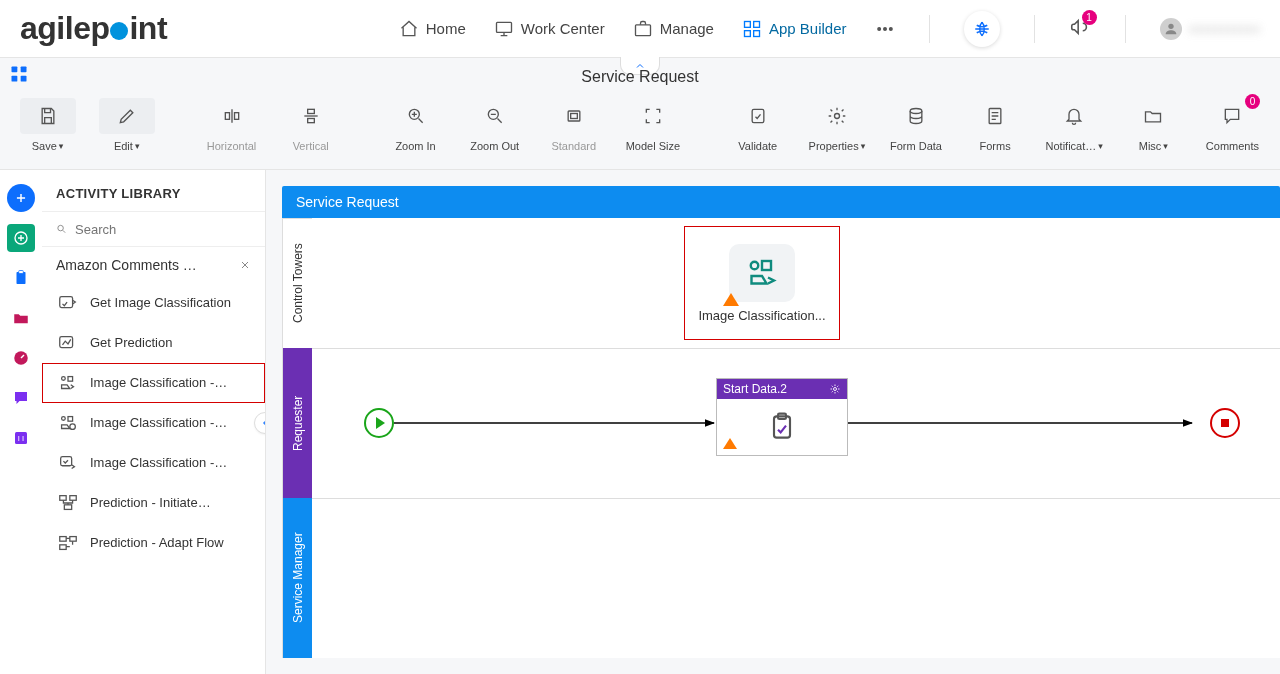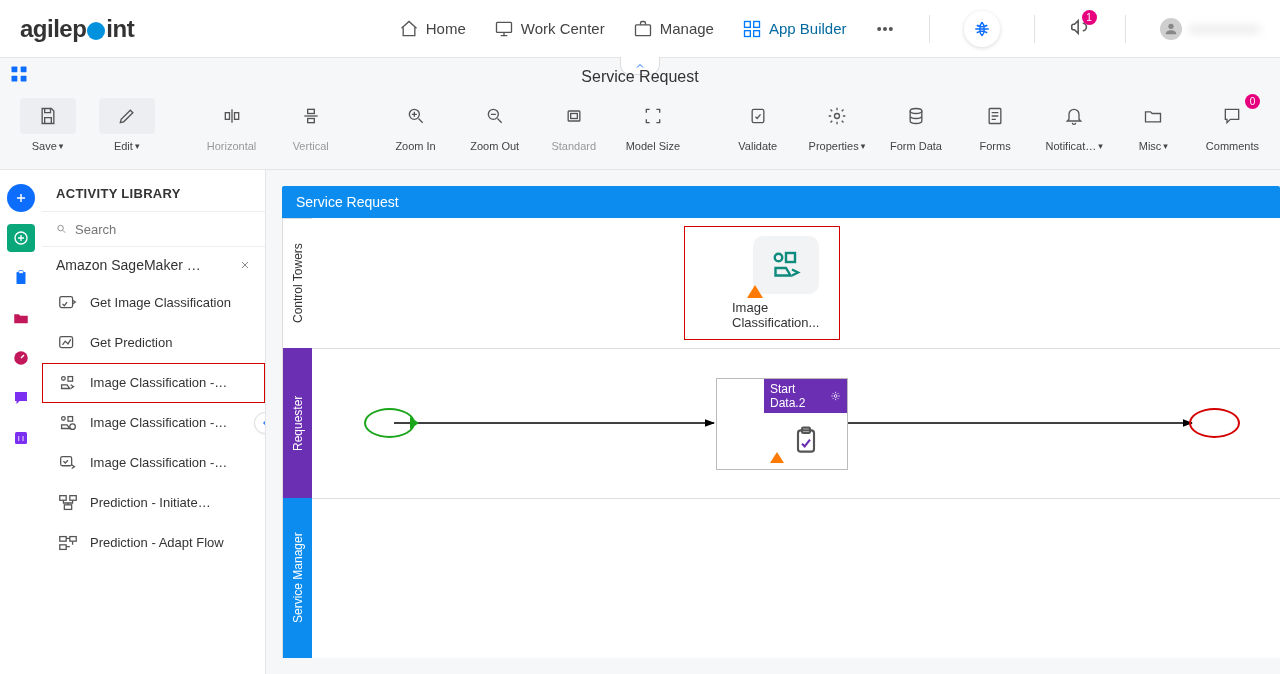--- a/index.html
+++ b/index.html
@@ -1,20 +1,20 @@
 <!DOCTYPE html>
 <html><head>
 <meta charset="utf-8">
 <style>
   * { box-sizing: border-box; margin: 0; padding: 0; font-family: Arial, sans-serif; }
   body { width: 1280px; height: 674px; background: #fff; overflow: hidden; font-size: 13px; color: #333; }
 
   
   .header { display: flex; align-items: center; height: 58px; padding: 0 20px; border-bottom: 1px solid #e5e5e5; background: #fff; }
-  .logo { font-size: 24px; font-weight: 600; letter-spacing: -0.5px; display: flex; align-items: center; }
+  .logo { font-size: 32px; font-weight: 600; letter-spacing: -0.5px; display: flex; align-items: center; }
   .logo .dot { display: inline-block; width: 18px; height: 18px; border-radius: 50%; background: #0092dd; margin: 0 1px; position: relative; top: 2px; }
   .nav { display: flex; align-items: center; margin-left: auto; gap: 28px; }
   .nav-item { display: flex; align-items: center; gap: 7px; color: #444; font-size: 15px; cursor: pointer; }
   .nav-item.active { color: #0369a1; font-weight: 400; }
   .nav-icon { width: 20px; height: 20px; display: flex; align-items: center; justify-content: center; }
   .nav-icon svg { width: 20px; height: 20px; stroke: #555; fill: none; stroke-width: 1.6; }
   .nav-item.active .nav-icon svg { stroke: #007bff; }
   .divider { width: 1px; height: 28px; background: #e2e2e2; margin: 0 6px; }
   .badge-wrap { position: relative; }
   .badge { position: absolute; top: -6px; right: -6px; background: #e6007e; color: #fff; font-size: 10px; width: 15px; height: 15px; border-radius: 50%; display: flex; align-items: center; justify-content: center; }
@@ -76,21 +76,21 @@
   .lane-label-col { width: 30px; display: flex; flex-direction: column; }
   .lane-label { writing-mode: vertical-rl; transform: rotate(180deg); text-align: center; font-size: 12px; display: flex; align-items: center; justify-content: center; border-right: 1px solid #ddd; }
   .lane-label.ct { height: 130px; background: #fff; color: #333; border-bottom: 1px solid #ddd; }
   .lane-label.req { height: 150px; background: #6b2fb3; color: #fff; }
   .lane-label.sm { height: 160px; background: #0d8cf0; color: #fff; }
   .lanes { flex: 1; position: relative; }
   .lane-line { position: absolute; left: 0; right: 0; height: 1px; background: #ddd; }
   .line1 { top: 130px; }
   .line2 { top: 280px; }
 
-  .node { position: absolute; padding-left: 47px; }
+  .node { position: absolute; }
   .box-dropped { left: 372px; top: 8px; width: 156px; height: 114px; border: 1.5px solid #d40000; display: flex; flex-direction: column; align-items: center; justify-content: center; gap: 6px; }
   .box-dropped .inner { width: 66px; height: 58px; background: #f1f3f5; border-radius: 10px; display: flex; align-items: center; justify-content: center; position: relative; }
   .box-dropped .inner svg { width: 36px; height: 36px; stroke: #0f8b7e; fill: none; stroke-width: 1.6; }
   .warn-tri { position: absolute; left: -6px; bottom: -4px; width: 0; height: 0; border-left: 8px solid transparent; border-right: 8px solid transparent; border-bottom: 13px solid #ff7a00; }
   .box-dropped .lbl { font-size: 13px; color: #333; }
 
   .start-node { left: 52px; top: 190px; width: 30px; height: 30px; border: 2px solid #1aa51a; border-radius: 50%; display: flex; align-items: center; justify-content: center; }
   .start-node .play { width: 0; height: 0; border-top: 6px solid transparent; border-bottom: 6px solid transparent; border-left: 9px solid #1aa51a; margin-left: 2px; }
   .end-node { right: 40px; top: 190px; width: 30px; height: 30px; border: 2px solid #d40000; border-radius: 50%; display: flex; align-items: center; justify-content: center; }
   .end-node .sq { width: 8px; height: 8px; background: #d40000; }
@@ -431,21 +431,21 @@
   <div class="sidebar">
     <div class="sidebar-header">ACTIVITY LIBRARY</div>
     <div class="search">
       <svg viewBox="0 0 24 24" stroke-width="2">
           <circle cx="10" cy="10" r="6"></circle>
           <path d="M20 20l-5-5"></path>
         </svg>
       <input type="text" placeholder="Search" style="">
     </div>
     <div class="crumb">
-      <span>Amazon SageMaker …</span>
+      <span>Amazon Comments …</span>
       <svg viewBox="0 0 24 24">
           <path d="M6 6l12 12M18 6L6 18"></path>
         </svg>
     </div>
     <div class="activity-list">
       <div class="activity-item">
         <span class="act-icon">
             <svg viewBox="0 0 24 24">
               <rect x="3" y="5" width="14" height="12" rx="2"></rect>
               <path d="M17 9l3 2-3 2"></path>

